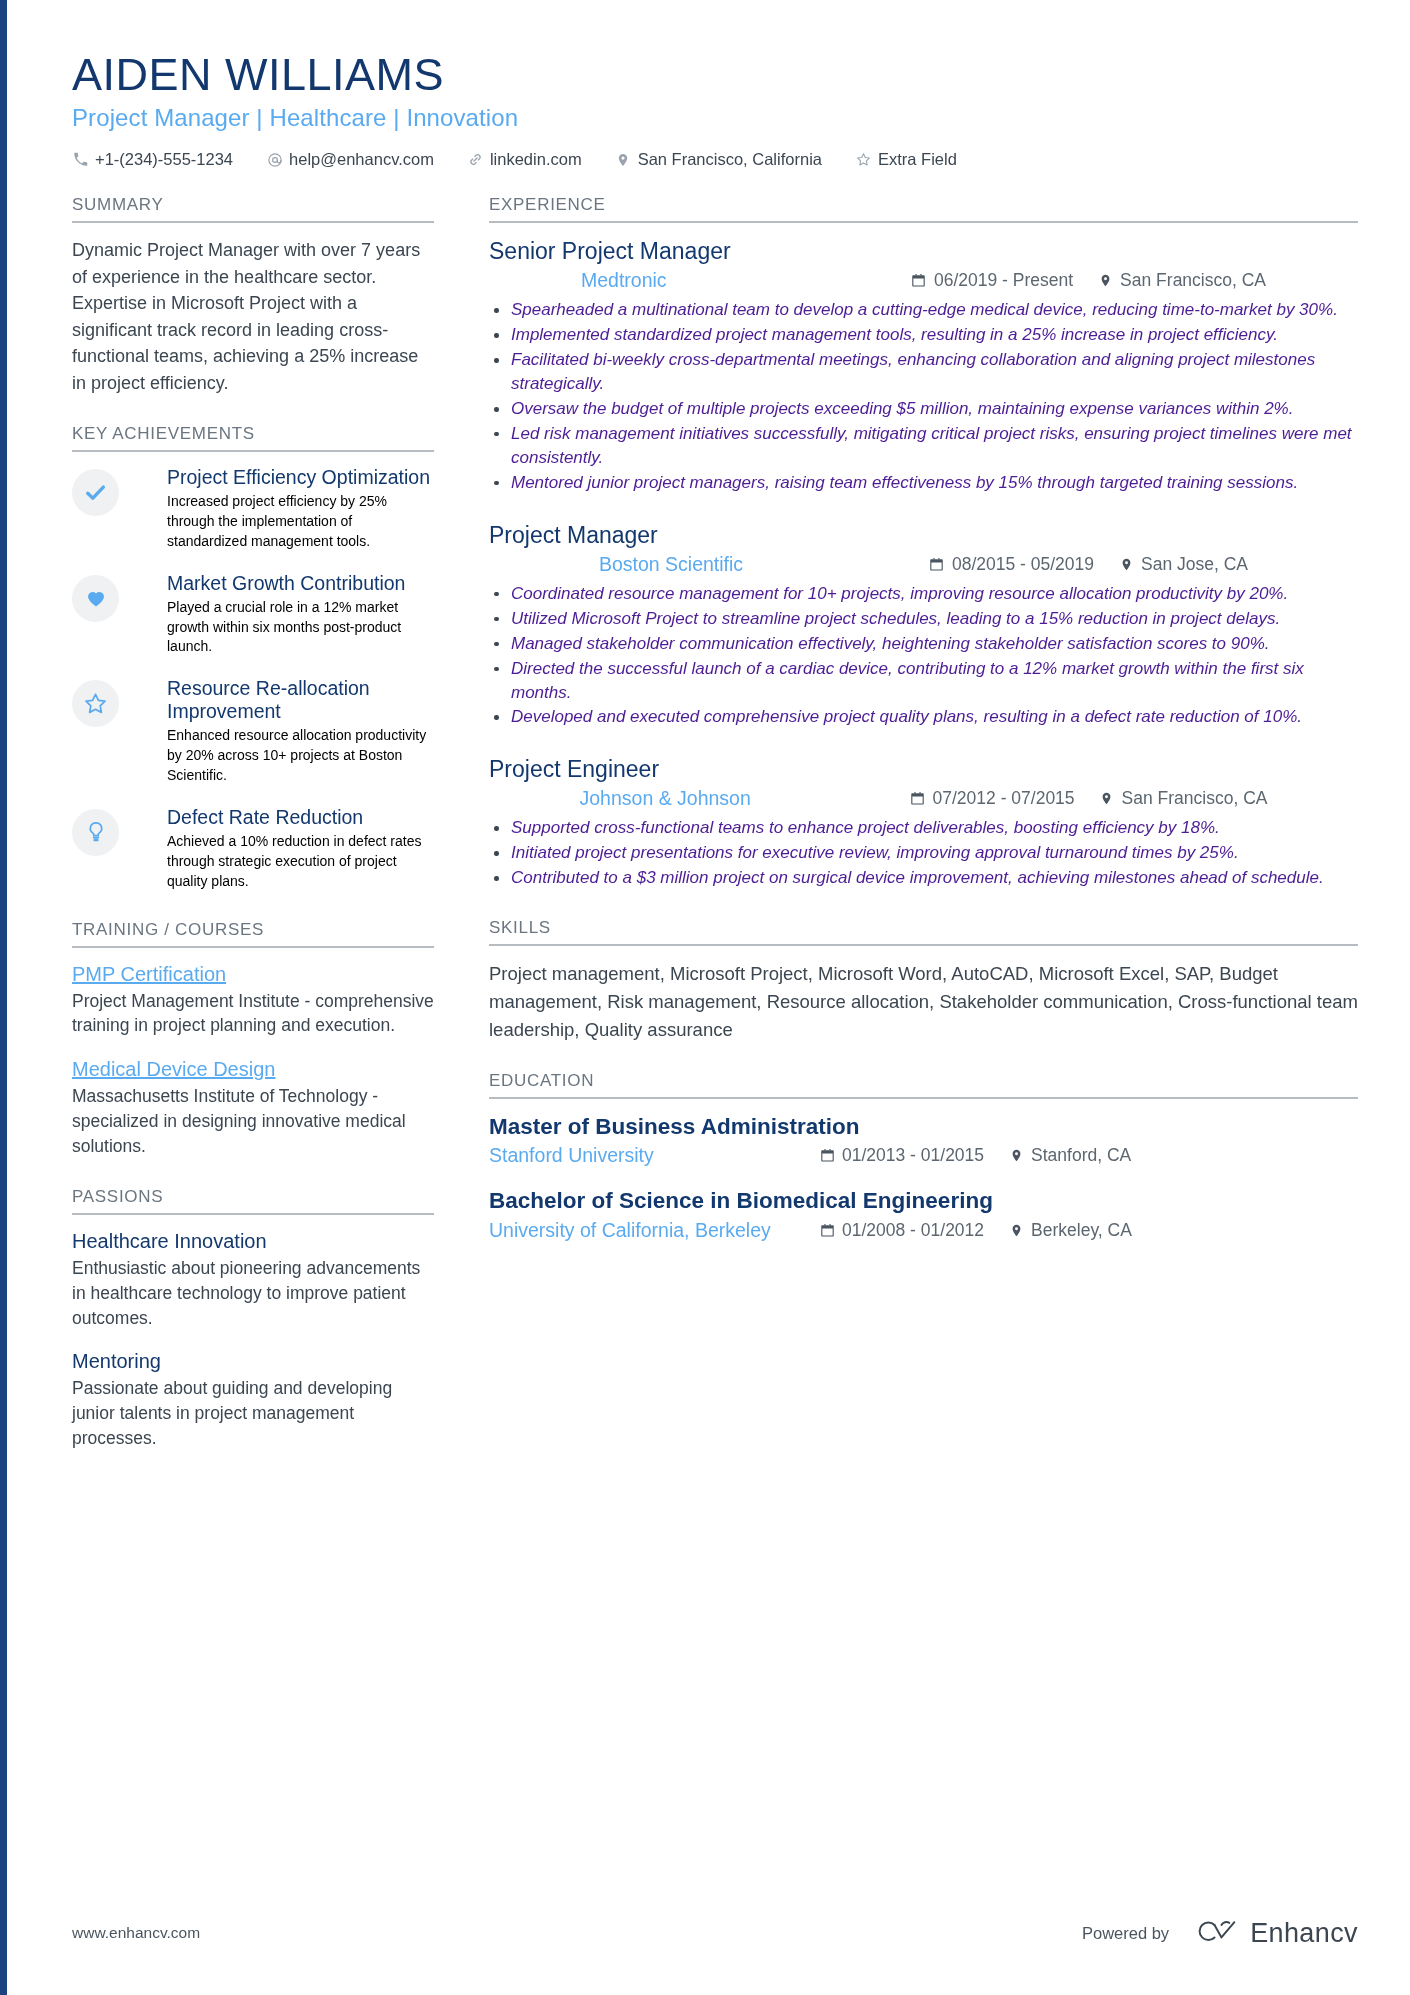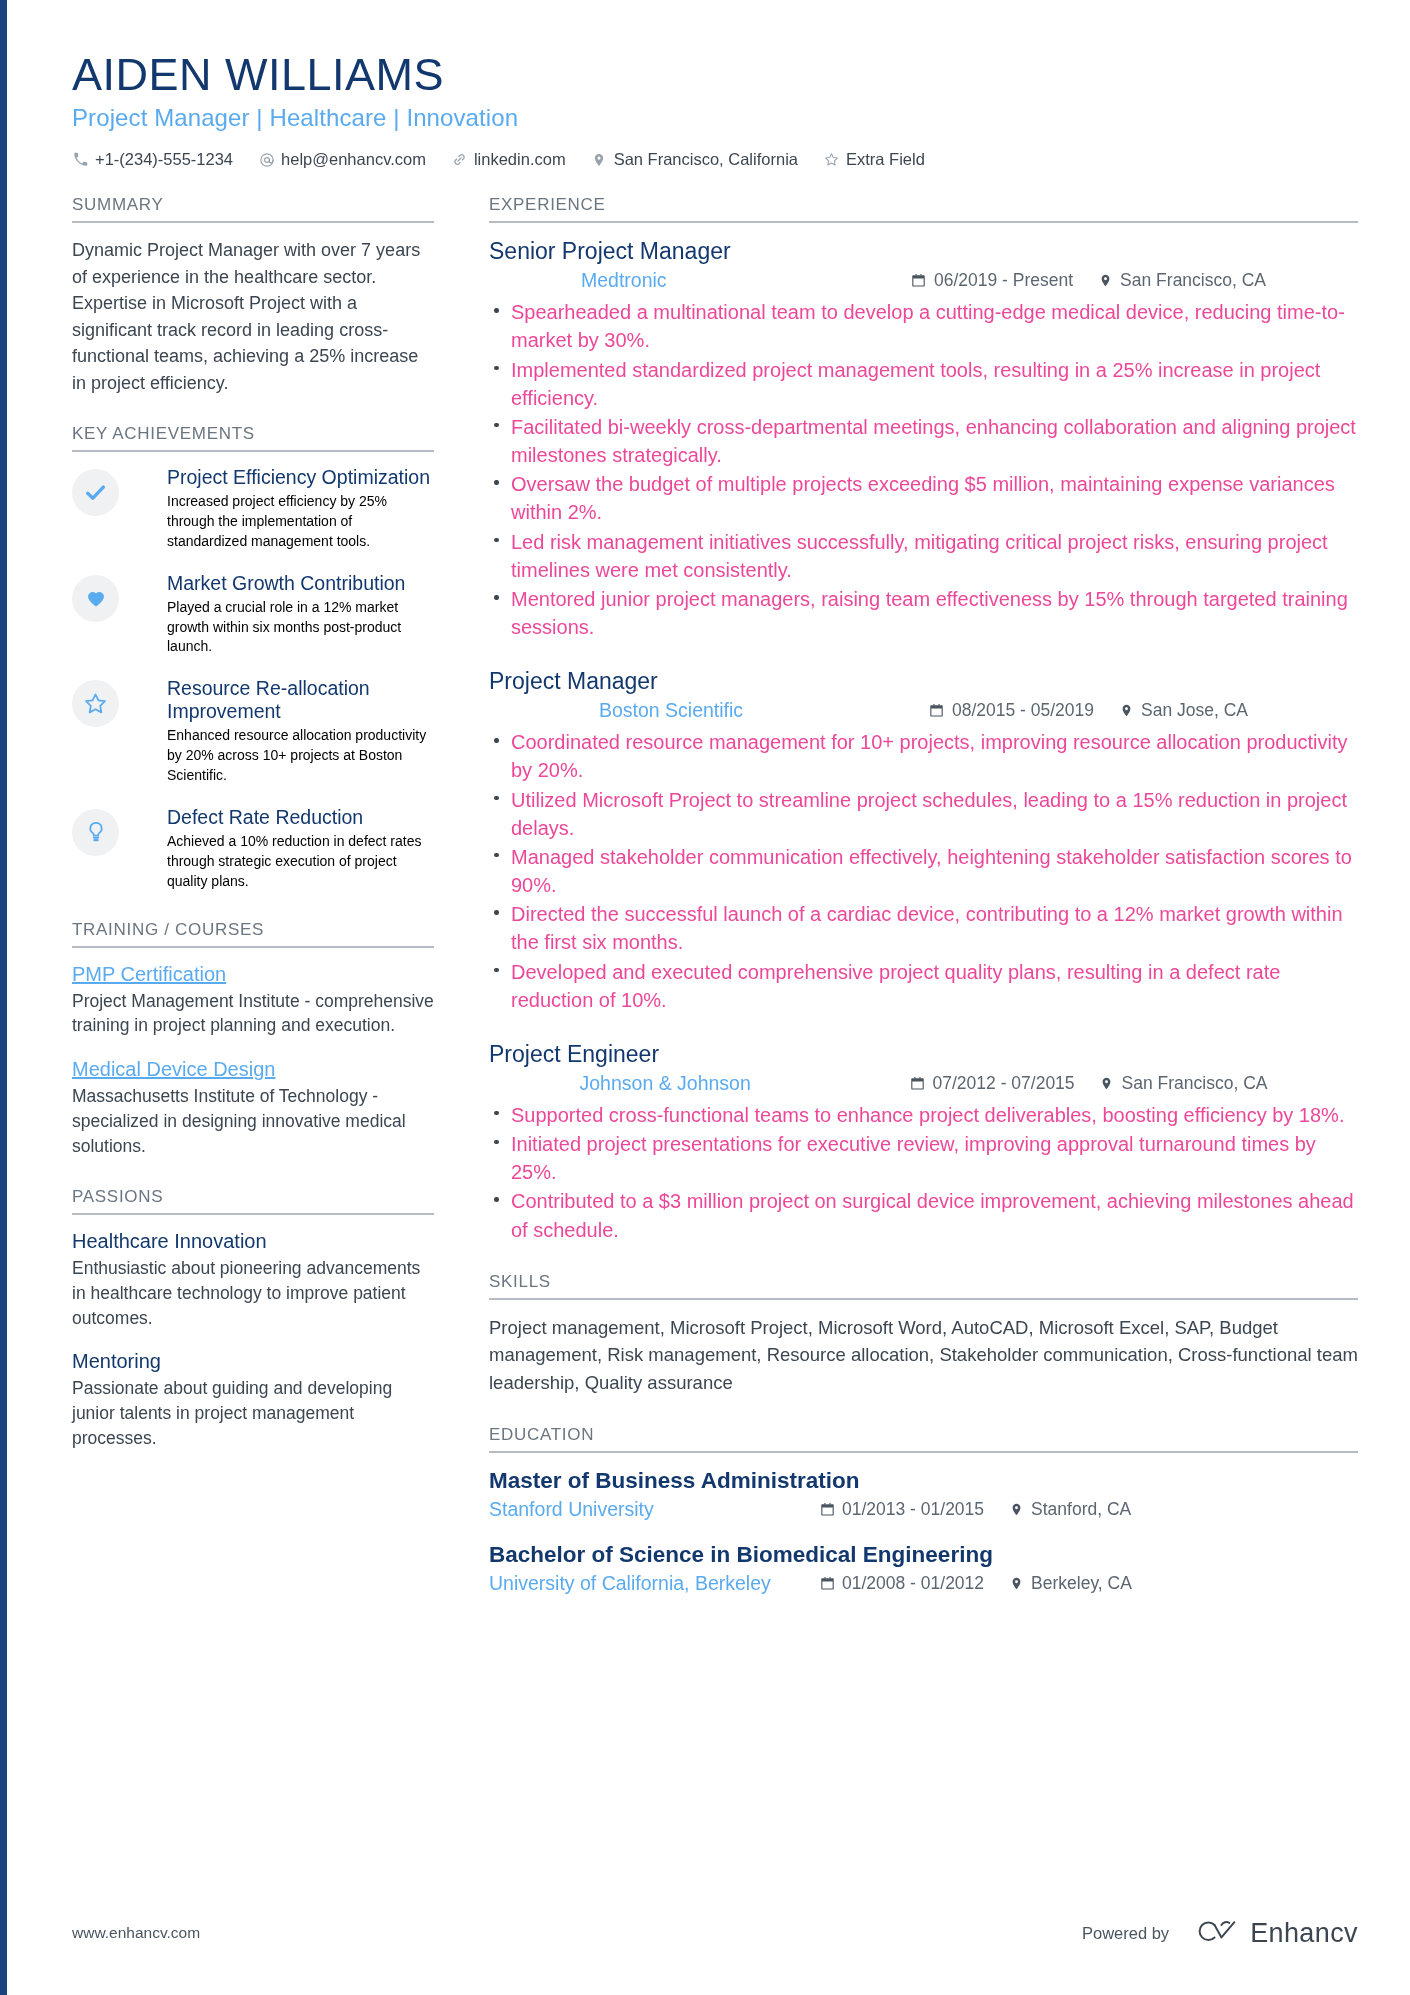--- a/index.html
+++ b/index.html
@@ -47,21 +47,21 @@
     color: #5aaaf0;
     margin-top: 4px;
     font-weight: 400;
     letter-spacing: 0.1px;
   }
   .contact-row {
     display: flex;
     align-items: center;
     flex-wrap: nowrap;
     margin-top: 18px;
-    gap: 0;
+    gap: 8px;
   }
   .contact-item {
     display: flex;
     align-items: center;
     font-size: 16.5px;
     color: #3c4651;
     margin-right: 25px;
     white-space: nowrap;
   }
   .contact-item .ci-icon {
@@ -209,24 +209,25 @@
   .meta-pair .m-icon svg { display: block; }
   .meta-right { margin-right: 0; }
 
   ul.bullets {
     list-style: none;
     margin: 0; padding: 0;
   }
   ul.bullets li {
     position: relative;
     padding-left: 22px;
-    font-size: 20px;
+    font-size: 17px;
     line-height: 1.41;
-    color: #ec4899;
+    color: #4c1d95;
     margin-bottom: 1px;
+    font-style: italic;
   }
   ul.bullets li:before {
     content: "";
     position: absolute;
     left: 5px;
     top: 10px;
     width: 4.5px;
     height: 4.5px;
     border-radius: 50%;
     background: #3c4651;

